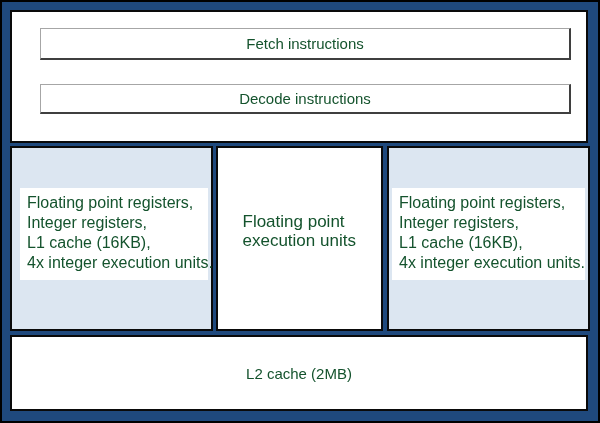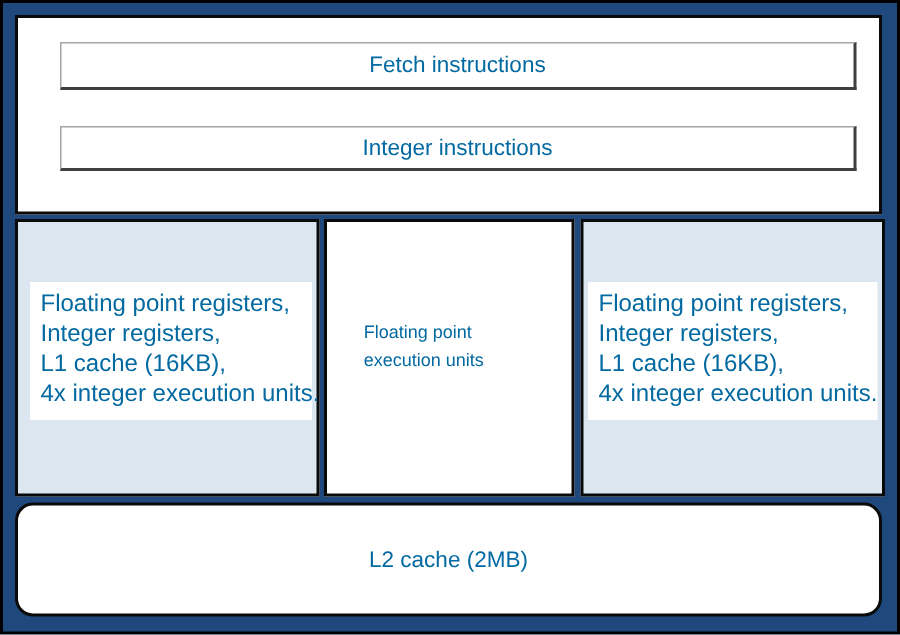--- a/index.html
+++ b/index.html
@@ -3,33 +3,33 @@
 <meta charset="utf-8">
 <style>
   html, body { margin: 0; padding: 0; background: #fff; }
   .frame {
     position: relative;
     width: 600px; height: 423px;
     box-sizing: border-box;
     background: #1f497d;
     border: 2px solid #000;
     font-family: "Liberation Sans", sans-serif;
-    color: #0369a1;
+    color: #14532d;
     overflow: hidden;
   }
   .region {
     position: absolute;
     box-sizing: border-box;
     background: #fff;
     border: 2px solid #0a0a0a;
   }
   .top-region   { left: 8px;  top: 8px;   width: 578px; height: 133px; }
   .bottom-region{ left: 8px;  top: 333px; width: 578px; height: 76px;
                   display: flex; align-items: center; justify-content: center;
-                  font-size: 15px; border-radius: 12px; }
+                  font-size: 15px; }
   .pipe-box {
     position: absolute;
     box-sizing: border-box;
     background: #fff;
     border-style: solid;
     border-width: 1px 2px 2px 1px;
     border-color: #a6a6a6 #3f3f3f #3f3f3f #a6a6a6;
     display: flex; align-items: center; justify-content: center;
     font-size: 15px;
   }
@@ -60,37 +60,37 @@
     position: absolute;
     box-sizing: border-box;
     background: #fff;
     border: 2px solid #0a0a0a;
     left: 214px; top: 144px; width: 167px; height: 185px;
     display: flex; align-items: center; justify-content: center;
   }
   .fp-label {
     display: block;
     width: 114px;
-    font-size: 12px;
+    font-size: 17px;
     line-height: 19px;
     text-align: left;
     transform: translateY(-8px);
   }
 </style>
 </head>
 <body>
 
 <div class="frame">
 
   <div class="region top-region">
     <div class="pipe-box fetch-box">
       <span>Fetch instructions</span>
     </div>
     <div class="pipe-box decode-box">
-      <span>Integer instructions</span>
+      <span>Decode instructions</span>
     </div>
   </div>
 
   <div class="core-box core-left">
     <div class="core-panel">
       <div>Floating point registers,</div>
       <div>Integer registers,</div>
       <div>L1 cache (16KB),</div>
       <div>4x integer execution units.</div>
     </div>

